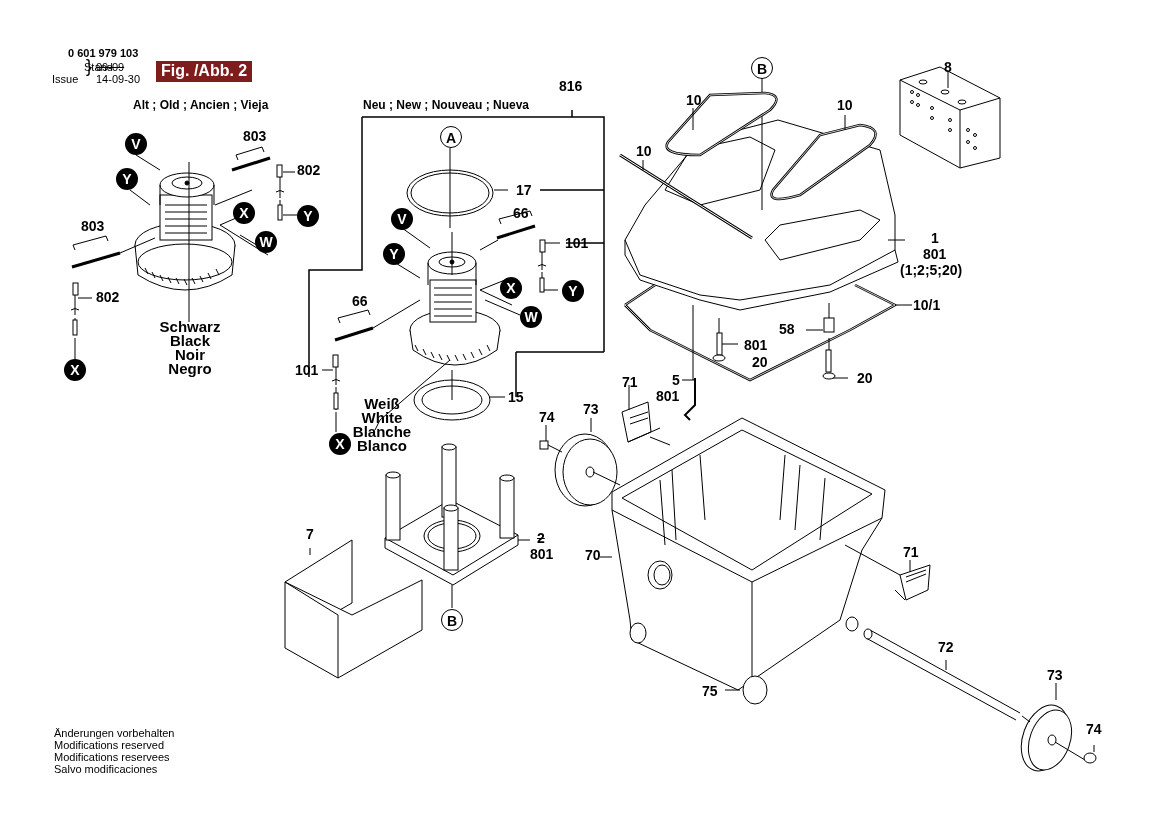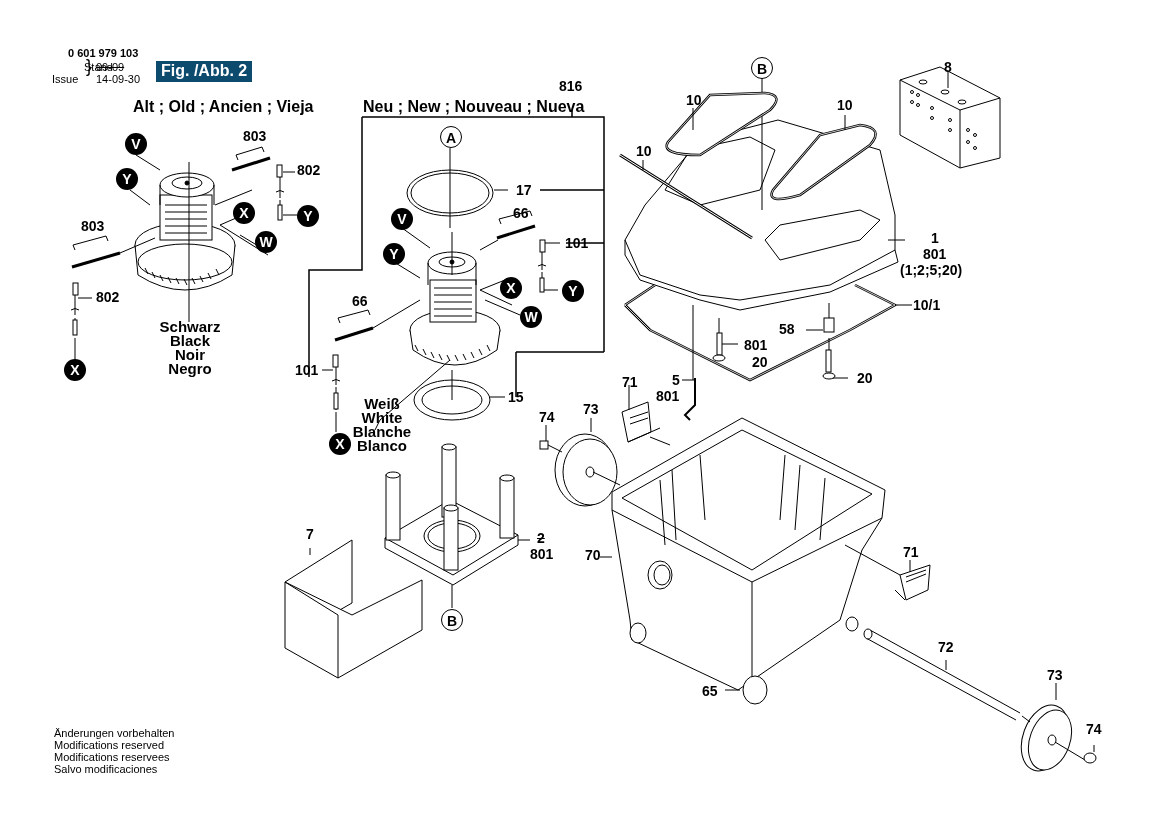--- a/index.html
+++ b/index.html
@@ -1,22 +1,22 @@
 <!DOCTYPE html>
 <html><head>
 <meta charset="utf-8">
 <style>
   html, body { margin: 0; padding: 0; background: #ffffff; }
   body { width: 1169px; height: 826px; position: relative; overflow: hidden;
          font-family: "Liberation Sans", sans-serif; color: #000; }
   .abs { position: absolute; }
   .hdr { font-size: 11px; line-height: 13px; }
-  .figbox { background: #0c4a6e; color: #fff; font-weight: bold; font-size: 16px;
+  .figbox { background: #7f1d1d; color: #fff; font-weight: bold; font-size: 16px;
             padding: 1px 5px 2px 5px; line-height: 18px; }
-  .cap { font-size: 16px; font-weight: bold; }
+  .cap { font-size: 12px; font-weight: bold; }
   .num { font-size: 14px; font-weight: bold; line-height: 15px; white-space: nowrap; }
   .lang { font-size: 15px; font-weight: bold; text-align: center; line-height: 14px; }
   .foot { font-size: 11px; line-height: 12px; }
   .badge { width: 22px; height: 22px; border-radius: 50%; background: #000; color: #fff;
            font-weight: bold; font-size: 14px; text-align: center; line-height: 22px; }
   .refc { width: 22px; height: 22px; border-radius: 50%; background: #fff; border: 1.5px solid #000;
           font-weight: bold; font-size: 14px; text-align: center; line-height: 22px; box-sizing: border-box; }
   svg.draw { position: absolute; left: 0; top: 0; }
   .strike { text-decoration: line-through; }
 </style>
@@ -327,21 +327,21 @@
 <div class="abs num" style="left:752px; top:355px;">20</div>
 <div class="abs num" style="left:857px; top:371px;">20</div>
 <div class="abs num" style="left:672px; top:373px;">5</div>
 <div class="abs num" style="left:656px; top:389px;">801</div>
 <div class="abs num" style="left:622px; top:375px;">71</div>
 <div class="abs num" style="left:539px; top:410px;">74</div>
 <div class="abs num" style="left:583px; top:402px;">73</div>
 <div class="abs num" style="left:585px; top:548px;">70</div>
 <div class="abs num" style="left:903px; top:545px;">71</div>
 <div class="abs num" style="left:938px; top:640px;">72</div>
-<div class="abs num" style="left:702px; top:684px;">65</div>
+<div class="abs num" style="left:702px; top:684px;">75</div>
 <div class="abs num" style="left:1047px; top:668px;">73</div>
 <div class="abs num" style="left:1086px; top:722px;">74</div>
 
 <div class="abs foot" style="left:54px; top:727px;">
   <div>Änderungen vorbehalten</div>
   <div>Modifications reserved</div>
   <div>Modifications reservees</div>
   <div>Salvo modificaciones</div>
 </div>
 

